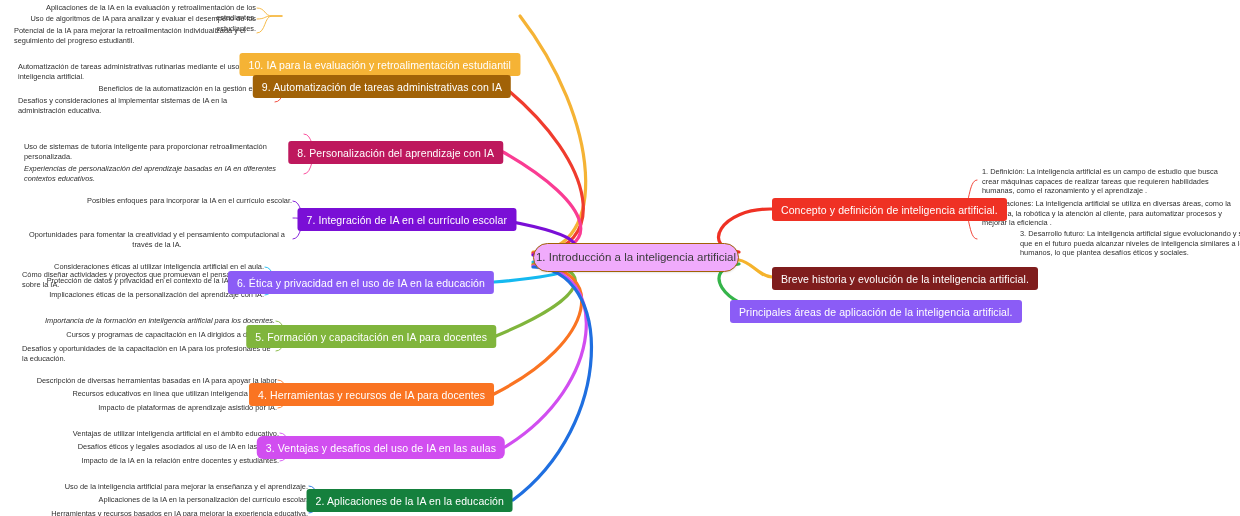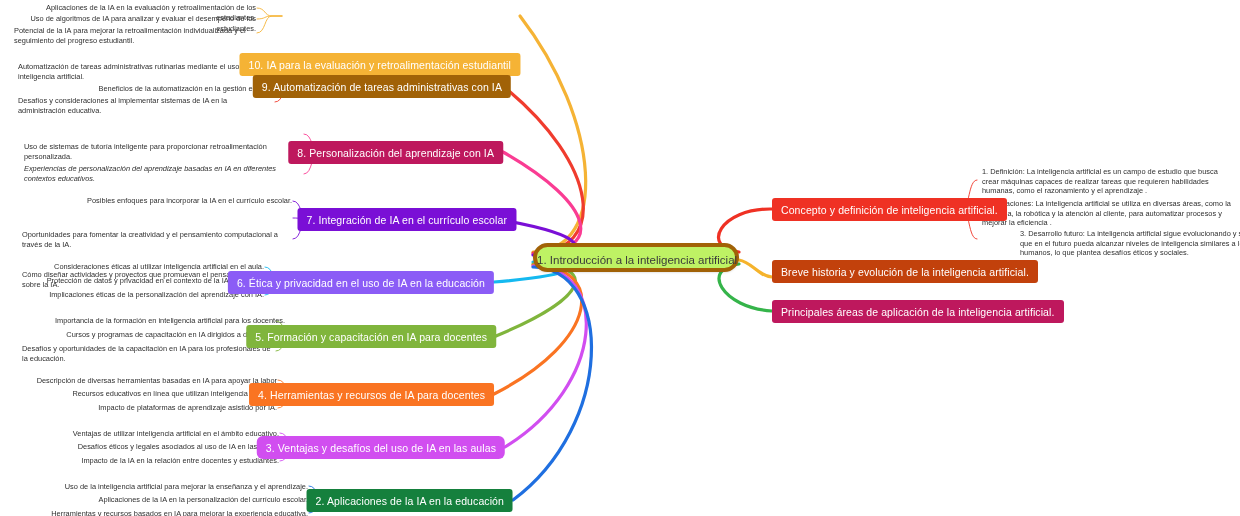--- a/index.html
+++ b/index.html
@@ -28,23 +28,23 @@
   }
 
   
   .root-node {
     position: absolute;
     left: 533px;
     top: 243px;
     width: 206px;
     height: 29px;
     box-sizing: border-box;
-    border: 4px solid #a16207;
+    border: 1px solid #a16207;
     border-radius: 15px;
-    background: #bef264;
+    background: #f0abfc;
     color: #3a3a3a;
     font-size: 11.5px;
     line-height: 27px;
     text-align: center;
     white-space: nowrap;
     box-shadow: 0 1px 2px rgba(0,0,0,.10);
     z-index: 6;
   }
 
   
@@ -163,44 +163,44 @@
   <div class="topic left" style="left:496px; top:325px; background:#80b53c;">5. Formación y capacitación en  IA para docentes</div>
 
   <div class="topic left" style="left:494px; top:383px; background:#fa7422;">4. Herramientas y recursos de IA para docentes</div>
 
   <div class="topic left" style="left:505px; top:436px; background:#d14ef0;border-radius:6px;">3. Ventajas y desafíos del uso de IA en las aulas</div>
 
   <div class="topic left" style="left:513px; top:489px; background:#15803d;">2. Aplicaciones de la IA en la educación</div>
 
   <div class="topic" style="left:772px; top:198px; background:#ef3124;">Concepto y definición de inteligencia artificial.</div>
 
-  <div class="topic" style="left:772px; top:260px; background:#c2410c;">Breve historia y evolución de la  inteligencia artificial.</div>
-
-  <div class="topic" style="left:772px; top:300px; background:#be185d;text-align:center;">Principales áreas de aplicación de la inteligencia artificial.</div>
+  <div class="topic" style="left:772px; top:267px; background:#7f1d1d;">Breve historia y evolución de la  inteligencia artificial.</div>
+
+  <div class="topic" style="left:730px; top:300px; background:#8b5cf6;text-align:center;">Principales áreas de aplicación de la inteligencia artificial.</div>
 
   <div class="leaf ralign" style="left:14px; top:3px; width:242px;">Aplicaciones de la IA en la evaluación y retroalimentación de los estudiantes.</div>
   <div class="leaf ralign" style="left:14px; top:14px; width:242px;">Uso de algoritmos de IA para analizar y evaluar el desempeño de los estudiantes.</div>
   <div class="leaf lalign" style="left:14px; top:26px; width:242px;">Potencial de la IA para mejorar la retroalimentación individualizada y el seguimiento del progreso estudiantil.</div>
 
   <div class="leaf lalign" style="left:18px; top:62px; width:256px;">Automatización de tareas administrativas rutinarias mediante el uso de inteligencia artificial.</div>
   <div class="leaf ralign" style="left:18px; top:84px; width:256px;">Beneficios de la automatización en la gestión escolar.</div>
   <div class="leaf lalign" style="left:18px; top:96px; width:256px;">Desafíos y consideraciones al implementar sistemas de IA en la administración educativa.</div>
 
   <div class="leaf lalign" style="left:24px; top:142px; width:279px;">Uso de sistemas de tutoría inteligente para proporcionar retroalimentación personalizada.</div>
   <div class="leaf lalign" style="left:24px; top:164px; width:279px;font-style:italic;">Experiencias de personalización del aprendizaje basadas en IA en diferentes contextos educativos.</div>
 
   <div class="leaf ralign" style="left:22px; top:196px; width:270px;">Posibles enfoques para incorporar la IA en el currículo escolar.</div>
   <div class="leaf lalign" style="left:22px; top:222px; width:270px;margin-top:48px;">Cómo diseñar actividades y proyectos que promuevan el pensamiento crítico sobre la IA.</div>
-  <div class="leaf lalign" style="left:22px; top:230px; width:270px;">Oportunidades para fomentar la creatividad y el pensamiento computacional a través de la IA.</div>
+  <div class="leaf lalign" style="left:22px; top:230px; width:270px;text-align:center;">Oportunidades para fomentar la creatividad y el pensamiento computacional a través de la IA.</div>
 
   <div class="leaf ralign" style="left:25px; top:262px; width:239px;">Consideraciones éticas al utilizar inteligencia artificial en el aula.</div>
   <div class="leaf ralign" style="left:25px; top:276px; width:239px;">Protección de datos y privacidad en el contexto de la IA educativa.</div>
   <div class="leaf ralign" style="left:25px; top:290px; width:239px;">Implicaciones éticas de la personalización del aprendizaje con IA.</div>
 
-  <div class="leaf ralign" style="left:32px; top:316px; width:253px;">Importancia de la formación en inteligencia artificial para los docentes.</div>
+  <div class="leaf ralign" style="left:22px; top:316px; width:253px;font-style:italic;">Importancia de la formación en inteligencia artificial para los docentes.</div>
   <div class="leaf ralign" style="left:22px; top:330px; width:253px;">Cursos y programas de capacitación en IA dirigidos a docentes.</div>
   <div class="leaf lalign" style="left:22px; top:344px; width:253px;">Desafíos y oportunidades de la capacitación en IA para los profesionales de la educación.</div>
 
   <div class="leaf ralign" style="left:20px; top:376px; width:257px;">Descripción de diversas herramientas basadas en IA para apoyar la labor docente.</div>
   <div class="leaf ralign" style="left:20px; top:389px; width:257px;">Recursos educativos en línea que utilizan inteligencia artificial.</div>
   <div class="leaf ralign" style="left:20px; top:403px; width:257px;">Impacto de plataformas de aprendizaje asistido por IA.</div>
 
   <div class="leaf ralign" style="left:24px; top:429px; width:255px;">Ventajas de utilizar inteligencia artificial en el ámbito educativo.</div>
   <div class="leaf ralign" style="left:24px; top:442px; width:255px;">Desafíos éticos y legales asociados al uso de IA en las aulas.</div>
   <div class="leaf ralign" style="left:24px; top:456px; width:255px;">Impacto de la IA en la relación entre docentes y estudiantes.</div>

